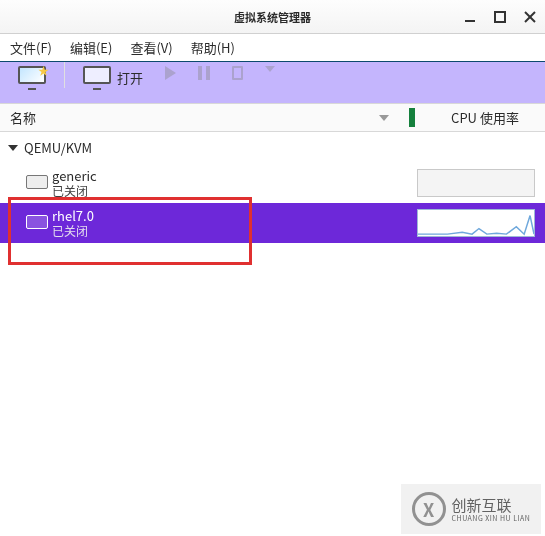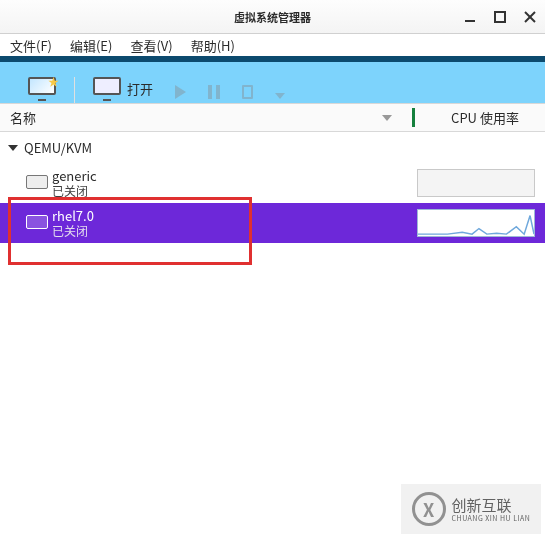--- a/index.html
+++ b/index.html
@@ -1,39 +1,39 @@
 <!DOCTYPE html>
 <html><head>
 <meta charset="utf-8">
 <style>
   * { box-sizing: border-box; margin: 0; padding: 0; font-family: "Noto Sans CJK SC", "WenQuanYi", sans-serif; }
   body { width: 545px; height: 536px; background: #fff; font-size: 13px; color: #2b2b2b; position: relative; overflow: hidden; }
   .titlebar { height: 34px; display: flex; align-items: center; justify-content: center; position: relative; border-bottom: 1px solid #d0d0d0; background: linear-gradient(#fdfdfd,#f4f4f4); }
   .titlebar .title { font-weight: 600; font-size: 11px; }
   .titlebar .win-controls { position: absolute; right: 6px; top: 0; height: 100%; display: flex; align-items: center; gap: 12px; }
   .win-btn { width: 18px; height: 18px; display: flex; align-items: center; justify-content: center; cursor: pointer; }
-  .menubar { height: 28px; display: flex; align-items: center; gap: 18px; padding: 0 10px; border-bottom: 6px solid #0c4a6e; background: #fff; }
+  .menubar { height: 28px; display: flex; align-items: center; gap: 18px; padding: 0 10px; border-bottom: 1px solid #0c4a6e; background: #fff; }
   .menubar .menu-item { cursor: pointer; font-size: 13px; }
-  .toolbar { height: 42px; display: flex; align-items: flex-end; gap: 10px; padding: 0 22px; border-bottom: 1px solid #d8d8d8; background: #7dd3fc; }
+  .toolbar { height: 42px; display: flex; align-items: flex-start; gap: 10px; padding: 0 12px; border-bottom: 1px solid #d8d8d8; background: #c4b5fd; }
   .tool-btn { display: flex; align-items: center; gap: 6px; padding: 4px 6px; border-radius: 3px; cursor: pointer; }
   .tool-btn.disabled { opacity: 0.4; cursor: default; }
   .icon-monitor { width: 28px; height: 22px; position: relative; }
   .icon-monitor .screen { width: 28px; height: 18px; border: 2px solid #555; border-radius: 2px; background: #eef; }
   .icon-monitor .stand { position: absolute; bottom: -2px; left: 10px; width: 8px; height: 2px; background: #555; }
   .icon-monitor.new .screen { background: linear-gradient(135deg,#c3e6ff,#fff); }
   .icon-monitor.new::after { content:"★"; position:absolute; top:-4px; right:-3px; font-size:11px; color:#f7c948; }
   .tool-btn .label { font-size: 13px; }
   .sep { width: 1px; height: 26px; background: #e0e0e0; margin: 0 2px; }
   .triangle-play { width:0; height:0; border-left: 11px solid #888; border-top: 7px solid transparent; border-bottom: 7px solid transparent; }
   .pause-bars { display:flex; gap:4px; }
   .pause-bars span { width:4px; height:14px; background:#888; }
   .stop-square { width:11px; height:14px; border:2px solid #888; border-radius:1px; }
   .dropdown-caret { width:0; height:0; border-left:5px solid transparent; border-right:5px solid transparent; border-top:6px solid #888; }
   .headers { height: 28px; display:flex; align-items:center; border-bottom: 1px solid #d8d8d8; background:#fafafa; }
-  .col-name { flex: 1; padding-left: 10px; position: relative; display:flex; align-items:center; justify-content:space-between; padding-right:20px; border-right:3px solid #15803d; }
+  .col-name { flex: 1; padding-left: 10px; position: relative; display:flex; align-items:center; justify-content:space-between; padding-right:20px; border-right:6px solid #15803d; }
   .col-cpu { width: 130px; padding-left: 10px; text-align: center; }
   .sort-caret { width:0; height:0; border-left:5px solid transparent; border-right:5px solid transparent; border-top:6px solid #999; }
   .tree { background:#fff; position:relative; }
   .group-row { display:flex; align-items:center; gap:6px; padding:6px 8px; font-size:13px; cursor:pointer; }
   .group-caret { width:0; height:0; border-left:5px solid transparent; border-right:5px solid transparent; border-top:6px solid #333; }
   .vm-row { display:flex; align-items:center; height:40px; padding-left:22px; cursor:pointer; }
   .vm-row .vm-icon { width:30px; display:flex; justify-content:center; }
   .vm-row .vm-text { flex:1; line-height:1.2; }
   .vm-row .vm-name { font-size:13px; }
   .vm-row .vm-status { font-size:12px; opacity:0.9; }

